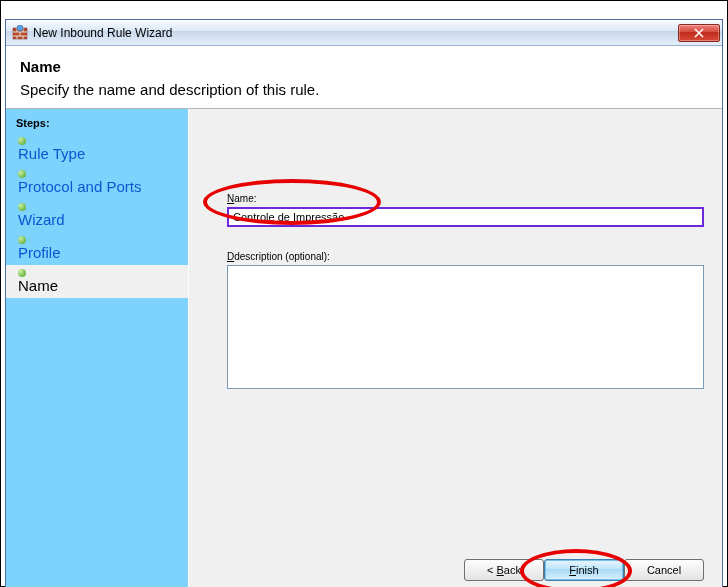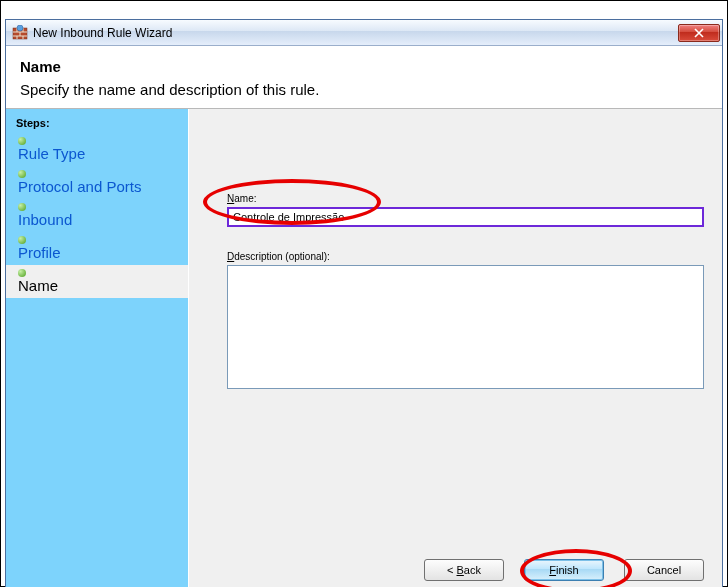--- a/index.html
+++ b/index.html
@@ -156,21 +156,21 @@
     padding: 2px 4px;
     font-family: inherit;
     resize: none;
   }
   
   .button-bar {
     position: absolute;
     right: 18px;
     bottom: 14px;
     display: flex;
-    gap: 20px;
+    gap: 0;
   }
   .btn {
     min-width: 80px;
     height: 22px;
     border: 1px solid #707070;
     border-radius: 3px;
     background: linear-gradient(to bottom, #fdfdfd, #e3e3e3);
     font-size: 11px;
     font-family: inherit;
     cursor: default;
@@ -232,21 +232,21 @@
         <div class="step">
           <span class="bullet"></span>
           <a href="#" class="lbl">Rule Type</a>
         </div>
         <div class="step">
           <span class="bullet"></span>
           <a href="#" class="lbl">Protocol and Ports</a>
         </div>
         <div class="step">
           <span class="bullet"></span>
-          <a href="#" class="lbl">Inbound</a>
+          <a href="#" class="lbl">Wizard</a>
         </div>
         <div class="step">
           <span class="bullet"></span>
           <a href="#" class="lbl">Profile</a>
         </div>
         <div class="step current">
           <span class="bullet"></span>
           <span class="lbl">Name</span>
         </div>
       </div>

